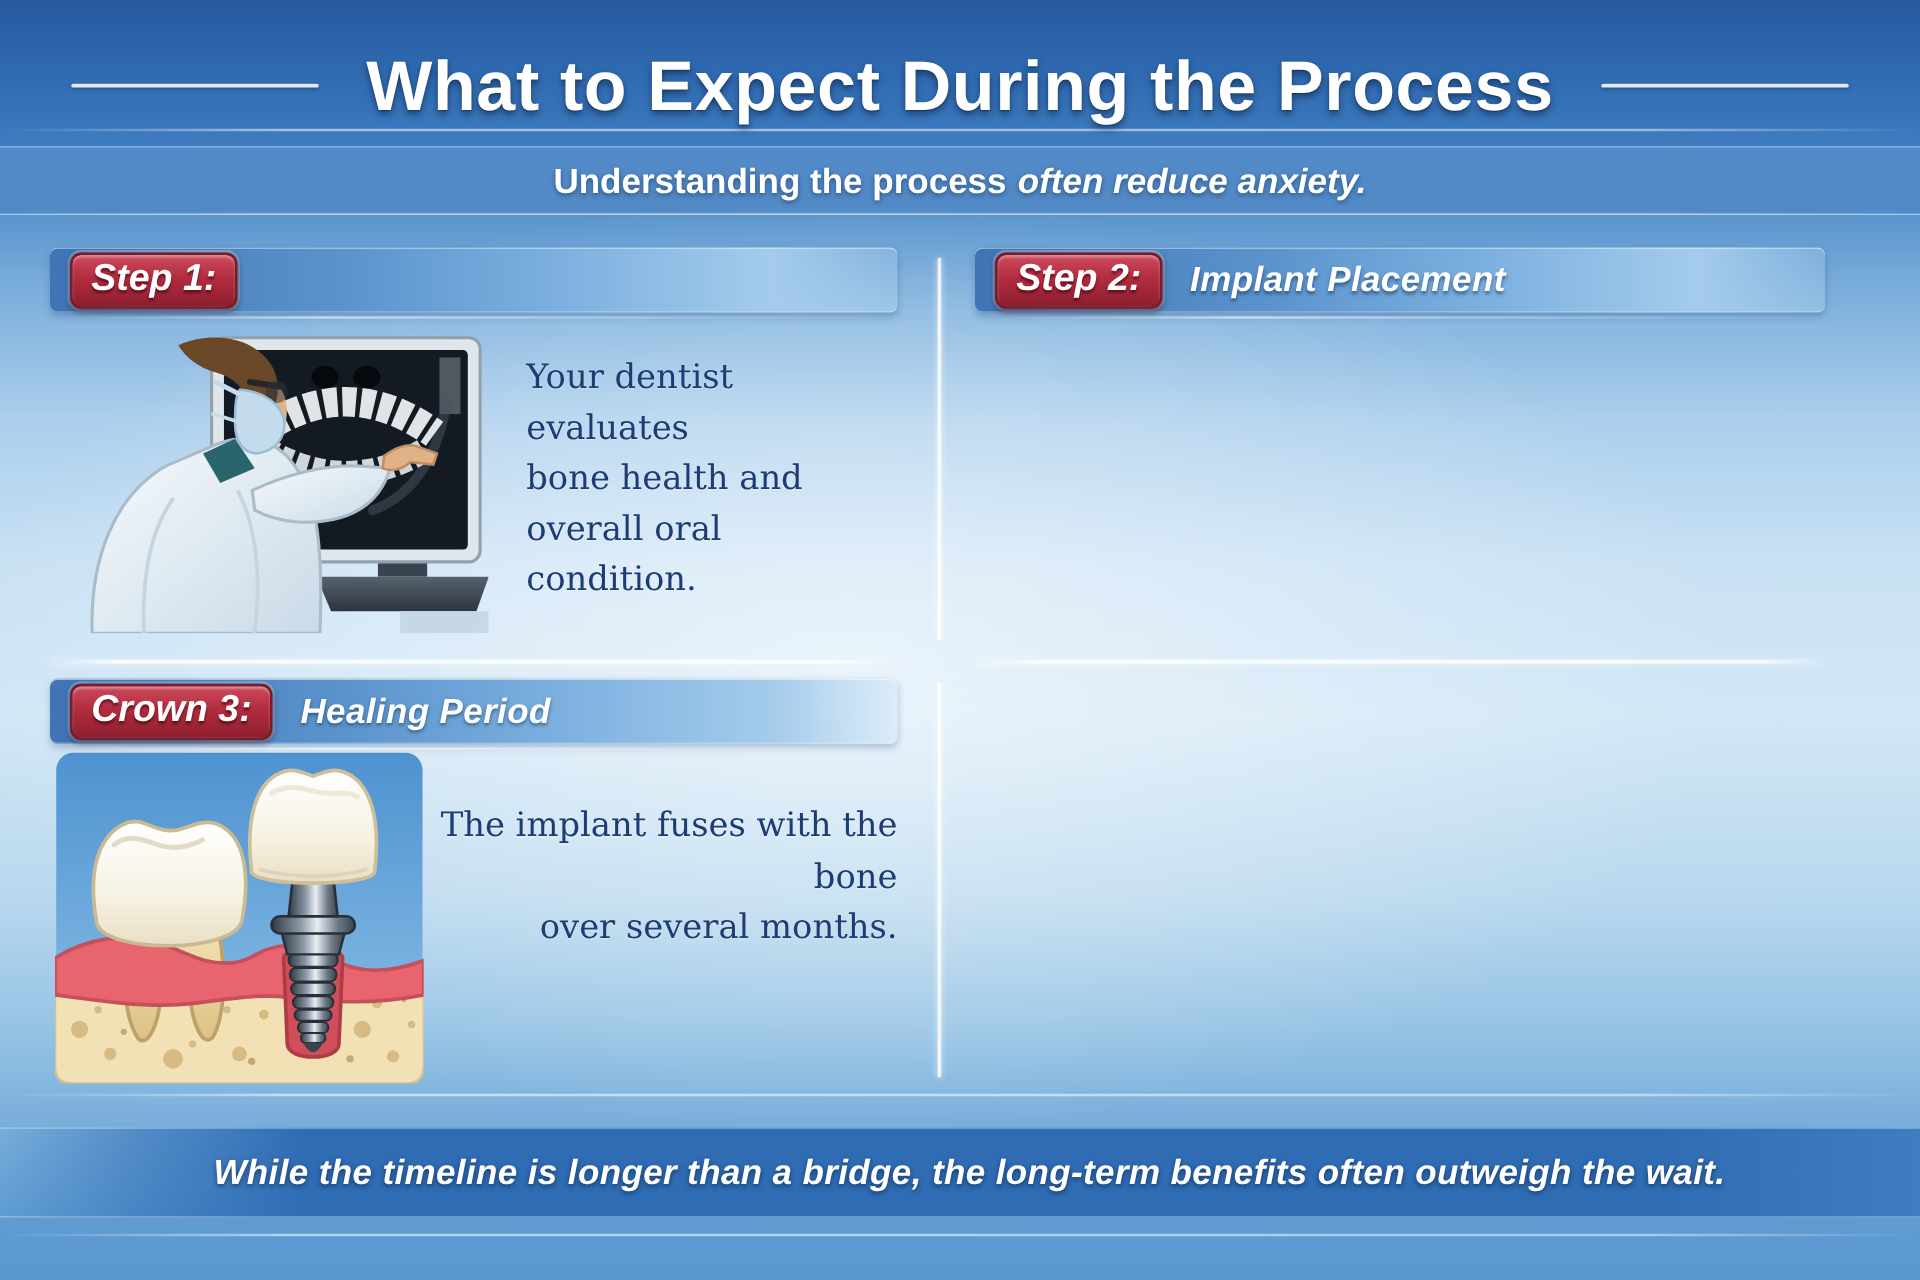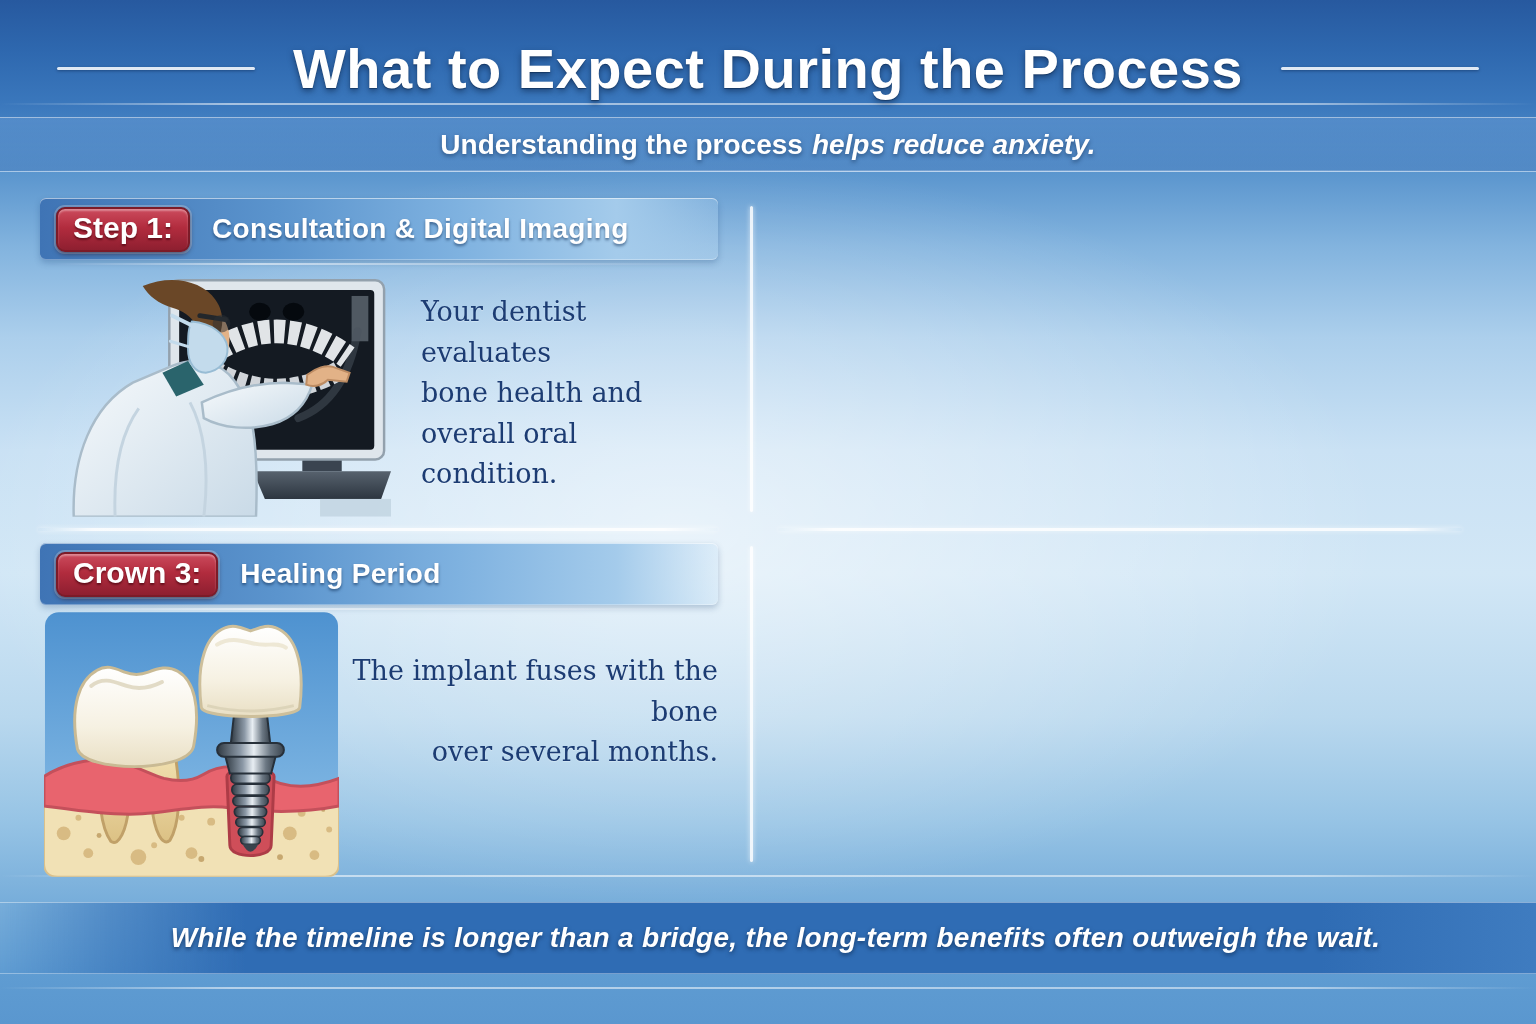--- a/index.html
+++ b/index.html
@@ -35,23 +35,23 @@
     background:linear-gradient(90deg,rgba(255,255,255,0),rgba(255,255,255,.85) 8%,rgba(255,255,255,.85) 92%,rgba(255,255,255,0));
     box-shadow:0 0 5px rgba(255,255,255,.6);}
   .div-h.left{left:38px;width:680px;}
   .div-h.right{left:778px;width:684px;}
   
   .quad{position:absolute;}
   .quad.q1{left:40px;top:198px;width:678px;height:322px;}
   .quad.q2{left:780px;top:198px;width:680px;height:322px;}
   .quad.q3{left:40px;top:543px;width:678px;height:324px;}
   .quad.q4{left:780px;top:543px;width:680px;height:324px;}
-  .step-bar{position:relative;height:62px;display:flex;align-items:center;border-radius:6px;
+  .step-bar{position:relative;height:52px;display:flex;align-items:center;border-radius:6px;
     background:linear-gradient(90deg,#3f74b5 0%,#5b94cd 35%,#7fb2e0 62%,#a4cbeb 85%,rgba(188,219,243,.25) 100%);
-    box-shadow:inset 0 1px 0 rgba(255,255,255,.55),inset 0 -1px 0 rgba(255,255,255,.3),0 3px 6px rgba(20,60,110,.25);}
+    box-shadow:inset 0 1px 0 rgba(255,255,255,.55),inset 0 -1px 0 rgba(255,255,255,.3),0 3px 6px rgba(20,60,110,.25);font-style:italic;}
   .step-bar::after{content:"";position:absolute;left:2%;right:-1%;bottom:-5px;height:2px;
     background:linear-gradient(90deg,rgba(255,255,255,0),rgba(255,255,255,.55) 30%,rgba(255,255,255,0));}
   .step-badge{flex:0 0 auto;margin-left:16px;padding:2px 15px 5px;border-radius:9px;
     background:linear-gradient(180deg,#cc4b5d 0%,#b22c3e 45%,#8e1f30 100%);
     border:2px solid #7c1b28;
     box-shadow:inset 0 2px 2px rgba(255,255,255,.35),0 2px 5px rgba(40,8,14,.55),0 0 0 2px rgba(255,255,255,.28);
     color:#fff;font-size:30px;font-weight:bold;text-shadow:0 2px 2px rgba(70,5,15,.65);white-space:nowrap;}
   .step-title{margin-left:22px;color:#fff;font-size:28px;font-weight:bold;letter-spacing:.3px;white-space:nowrap;
     text-shadow:0 2px 3px rgba(15,45,85,.6);}
   .quad-body{display:flex;align-items:flex-start;}
@@ -212,46 +212,49 @@
   <div class="hline b2"></div>
 
   <div class="title-row">
     <span class="title-rule"></span>
     <h1 class="page-title">What to Expect During the Process</h1>
     <span class="title-rule"></span>
   </div>
 
   <div class="subtitle-band">
     <span>Understanding the process</span>
-    <span class="it">helps reduce anxiety.</span>
+    <span class="it">often reduce anxiety.</span>
   </div>
 
   <div class="div-v top"></div>
   <div class="div-v bot"></div>
   <div class="div-h left"></div>
   <div class="div-h right"></div>
 
   <section class="quad q1">
     <div class="step-bar">
       <span class="step-badge">Step 1:</span>
-      <span class="step-title">Consultation &amp; Digital Imaging</span>
     </div>
     <div class="quad-body">
       <div class="illus">
         <svg viewBox="0 0 340 250">
             <use href="#dentist-scene"></use>
           </svg>
       </div>
       <p class="desc">Your dentist evaluates
 bone health and
 overall oral condition.</p>
     </div>
   </section>
 
   <section class="quad q2">
+    <div class="step-bar">
+      <span class="step-badge">Step 2:</span>
+      <span class="step-title">Implant Placement</span>
+    </div>
   </section>
 
   <section class="quad q3">
     <div class="step-bar">
       <span class="step-badge">Crown 3:</span>
       <span class="step-title">Healing Period</span>
     </div>
     <div class="quad-body">
       <div class="illus">
         <svg viewBox="0 0 300 270">

